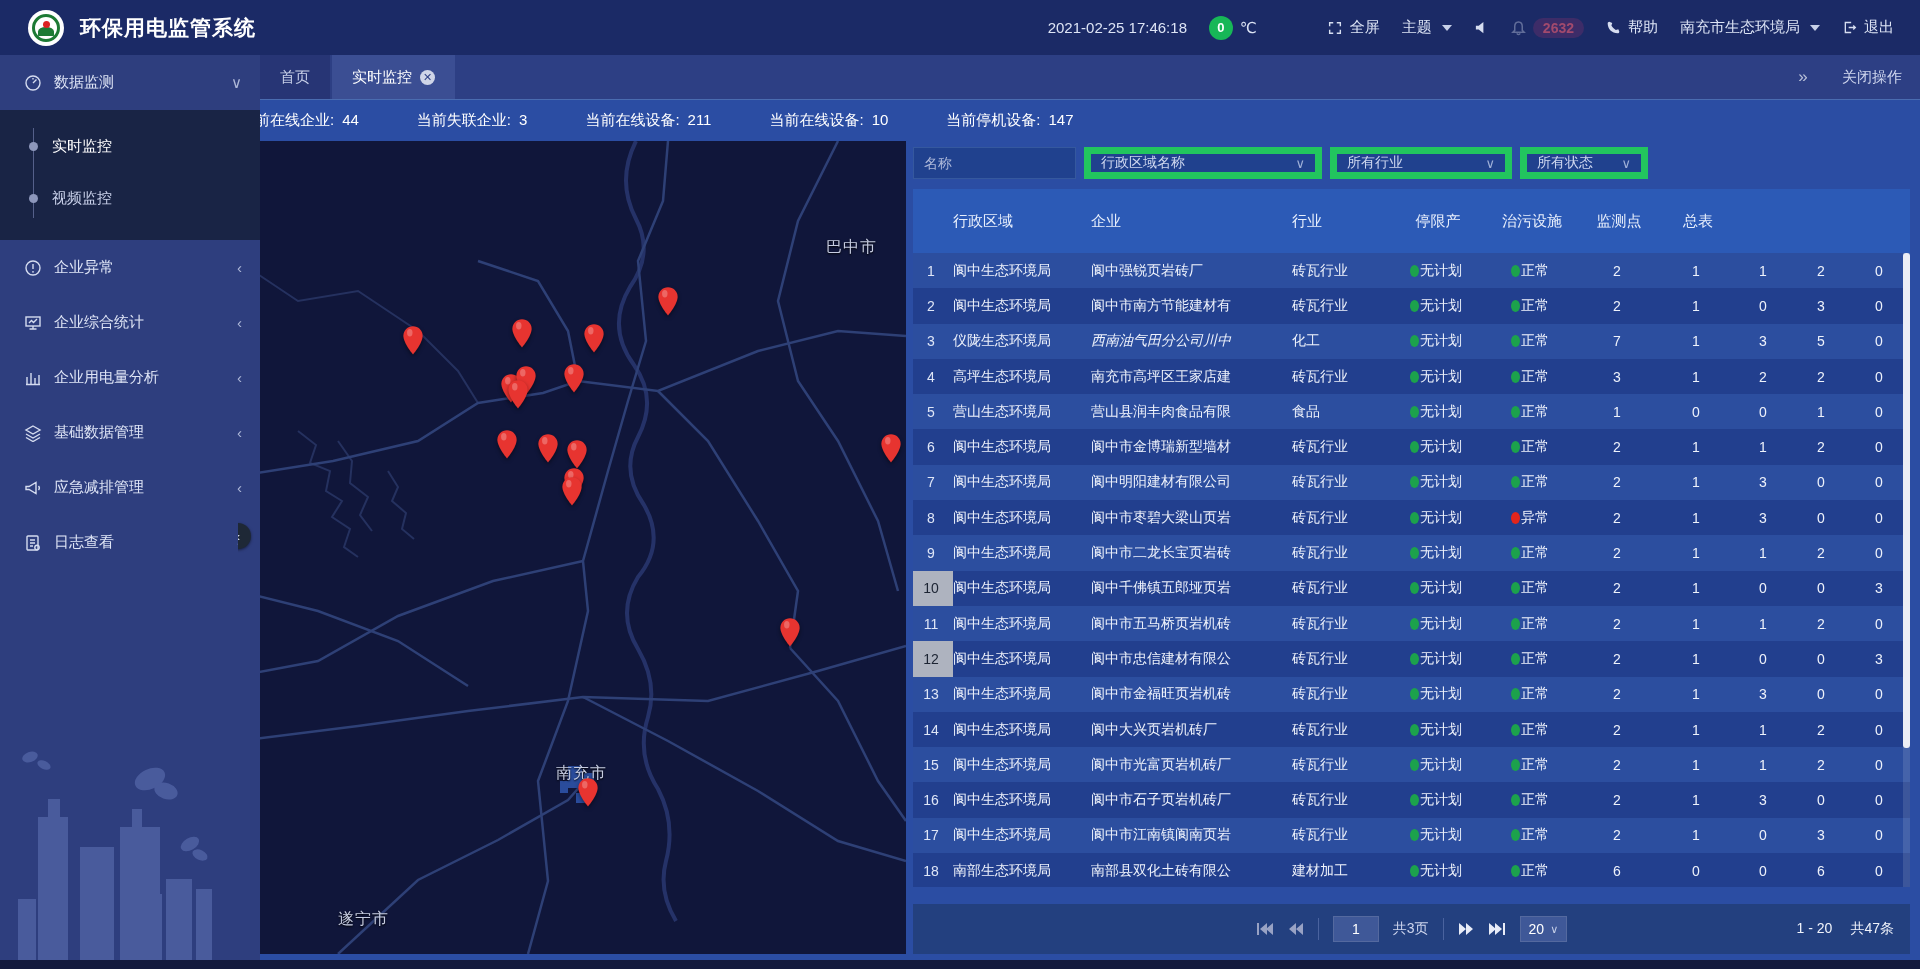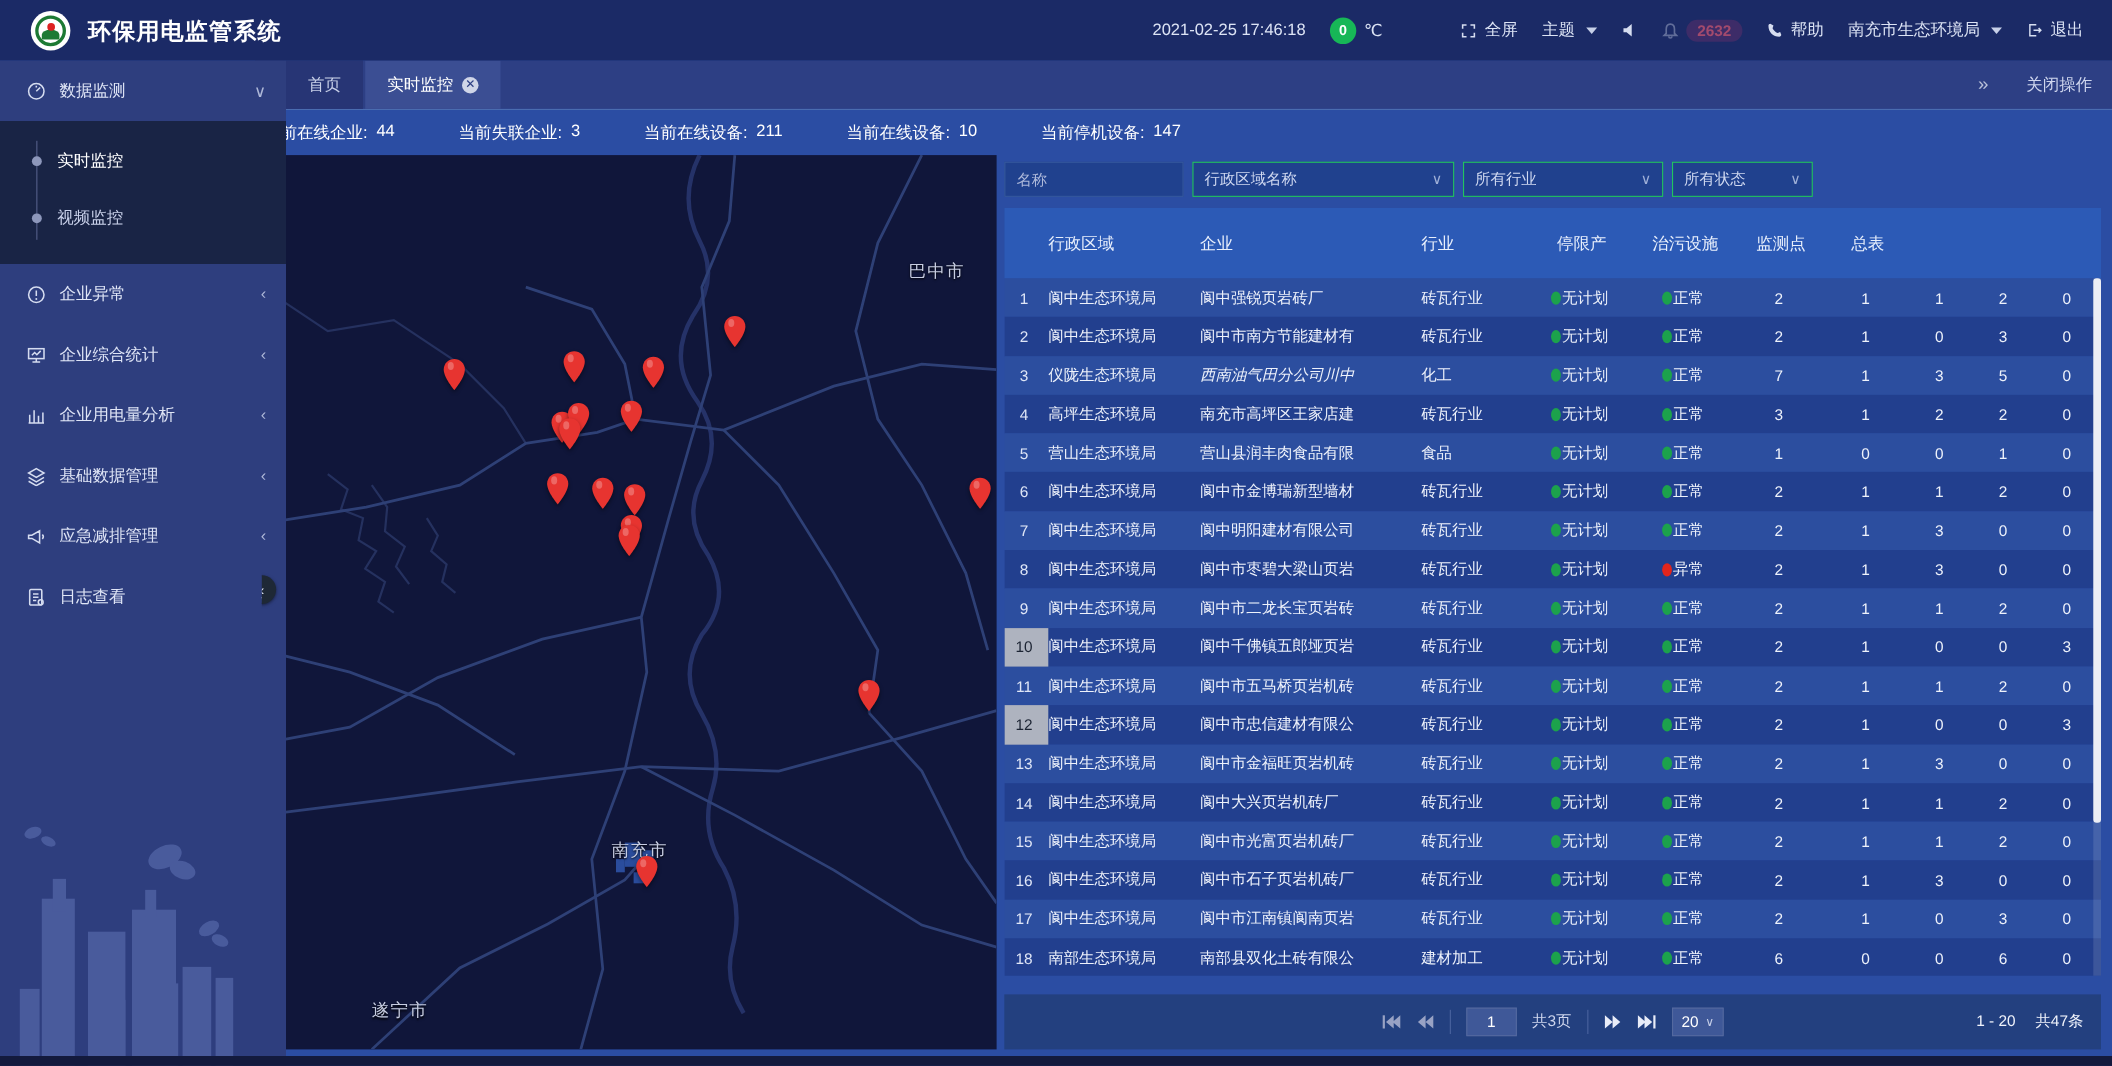--- a/index.html
+++ b/index.html
@@ -75,21 +75,21 @@
   .collapse-btn { position:absolute; left:-13px; top:382px; width:26px; height:26px; border-radius:50%;
                   background:#1e2836; color:#e8ecf8; display:flex; align-items:center; justify-content:center;
                   font-size:13px; cursor:pointer; z-index:6; box-shadow:0 1px 3px rgba(0,0,0,.5); }
 
   
   .panel { flex:1; padding:6px 10px 0 7px; display:flex; flex-direction:column; }
   .filters { display:flex; gap:8px; height:32px; }
   .f-input { width:163px; background:#20418e; border:1px solid #35589e; color:#cfd8f0; font-size:14px;
              padding:0 10px; outline:none; }
   .f-input::placeholder { color:#aeb9da; }
-  .f-select { background:#20418e; border:1px solid #22c55e; color:#cfd8f0; font-size:14px;
+  .f-select { background:#20418e; border:7px solid #22c55e; color:#cfd8f0; font-size:14px;
               display:flex; align-items:center; padding:0 10px; cursor:pointer; }
   .f-select .cap { margin-left:auto; padding-left:24px; color:#9fb0d8; font-size:13px; }
 
   
   .tbl { --cols:40px 124px 1fr 98px 96px 92px 82px 76px 58px 58px 58px;
          margin-top:10px; position:relative; flex:1; display:flex; flex-direction:column; overflow:hidden; }
   .thead { background:#2c5ab6; color:#e8effc; height:64px; position:relative; display:grid;
            grid-template-columns:var(--cols); align-items:center; font-size:15px; }
   .th { text-align:center; }
   .th.left { text-align:left; }

